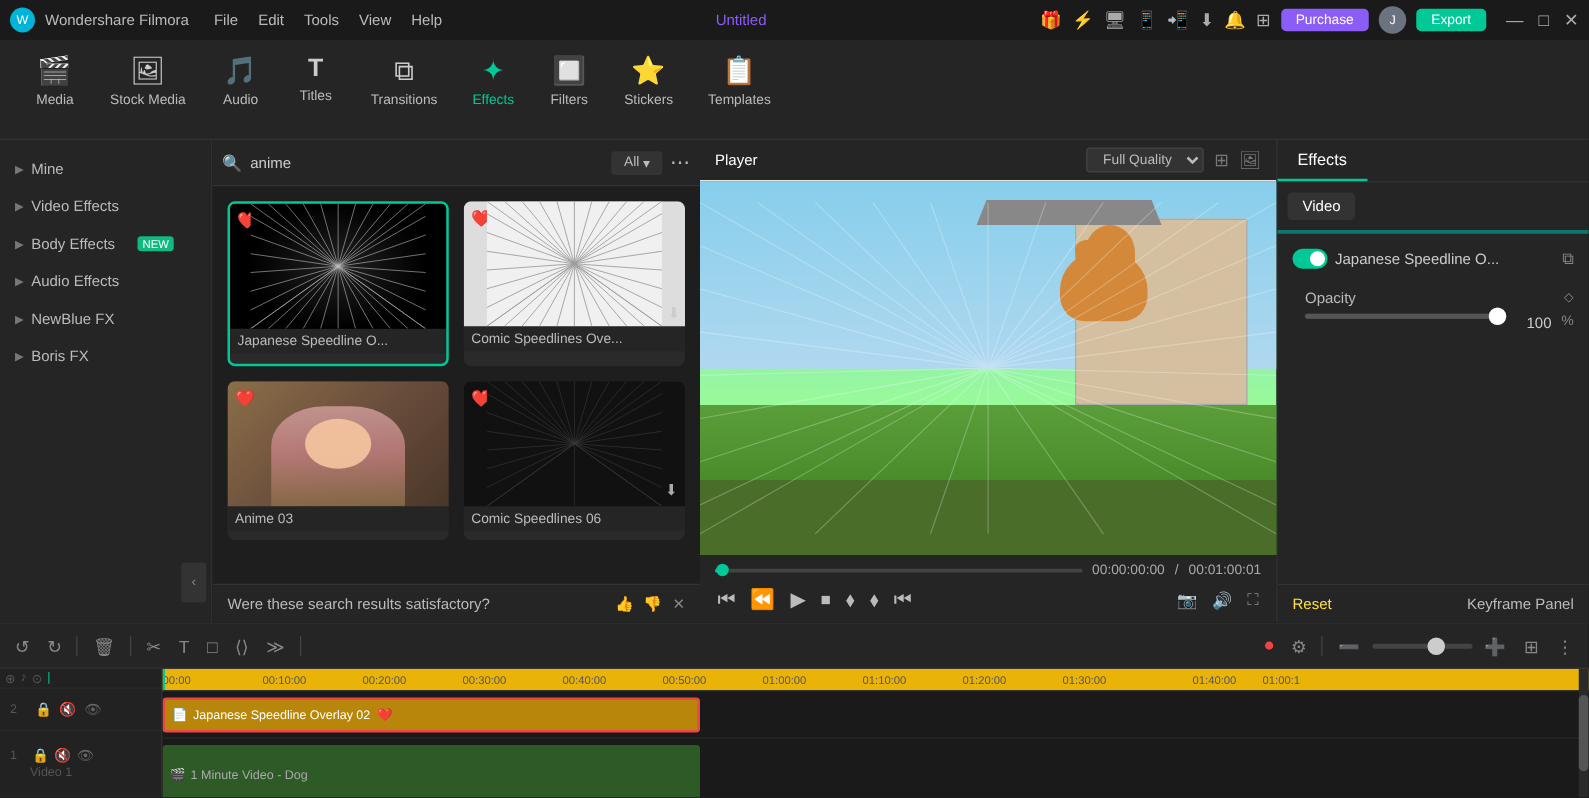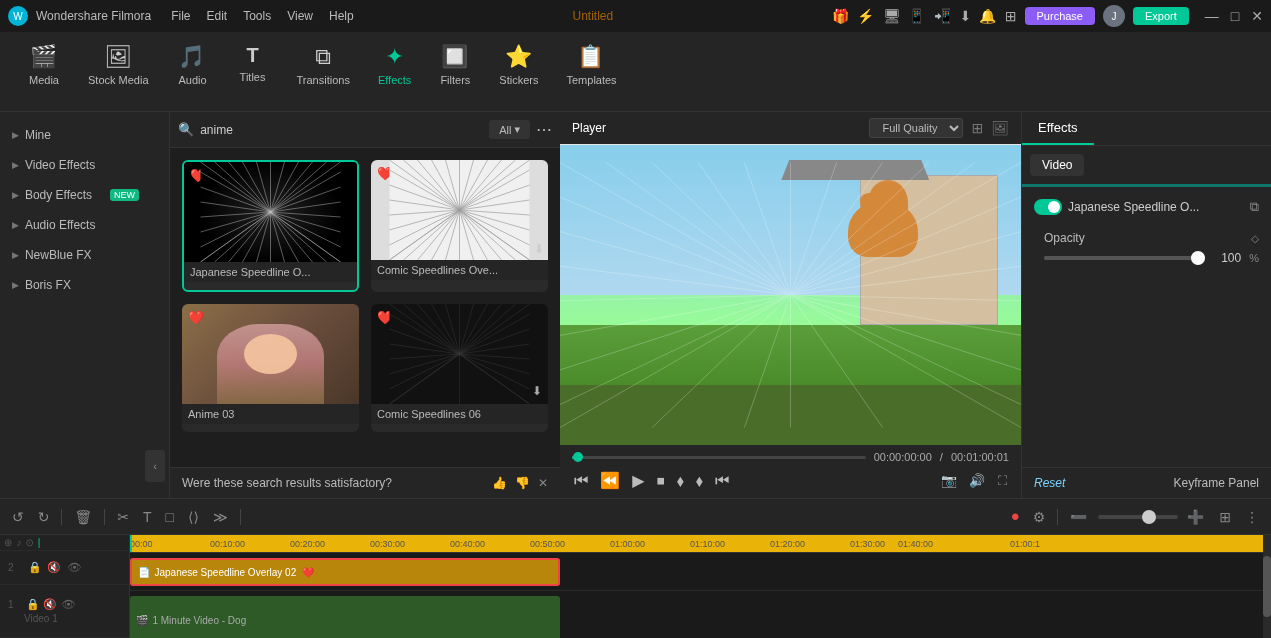--- a/index.html
+++ b/index.html
@@ -4,21 +4,21 @@
   <style>
     * { box-sizing: border-box; margin: 0; padding: 0; }
     body { background: #1e1e1e; color: #ccc; font-family: 'Segoe UI', Arial, sans-serif; font-size: 12px; width: 1271px; height: 638px; overflow: hidden; }
 
     
     #titlebar { display: flex; align-items: center; background: #1a1a1a; height: 32px; padding: 0 8px; gap: 8px; }
     #titlebar .app-logo { width: 20px; height: 20px; background: #00b4d8; border-radius: 50%; display: flex; align-items: center; justify-content: center; font-size: 10px; color: white; }
     #titlebar .app-name { font-size: 12px; color: #bbb; margin-right: 12px; }
     #titlebar .menu-items { display: flex; gap: 16px; font-size: 12px; color: #bbb; }
     #titlebar .menu-items span { cursor: pointer; }
-    #titlebar .title-center { flex: 1; text-align: center; font-size: 12px; color: #a16207; }
+    #titlebar .title-center { flex: 1; text-align: center; font-size: 12px; color: #8b5cf6; }
     #titlebar .title-actions { display: flex; align-items: center; gap: 8px; }
     #titlebar .purchase-btn { background: #8b5cf6; color: white; border: none; padding: 3px 12px; border-radius: 4px; cursor: pointer; font-size: 11px; }
     #titlebar .export-btn { background: #00c896; color: white; border: none; padding: 3px 12px; border-radius: 4px; cursor: pointer; font-size: 11px; }
     #titlebar .win-controls { display: flex; gap: 12px; margin-left: 8px; font-size: 14px; color: #aaa; cursor: pointer; }
     #titlebar .user-avatar { width: 22px; height: 22px; background: #6b7280; border-radius: 50%; display: flex; align-items: center; justify-content: center; font-size: 10px; color: white; }
     #titlebar .icon-btn { font-size: 14px; color: #aaa; cursor: pointer; }
 
     
     #toolbar { display: flex; align-items: flex-start; background: #252525; height: 80px; padding: 8px 16px; gap: 4px; border-bottom: 1px solid #333; }
     .toolbar-item { display: flex; flex-direction: column; align-items: center; gap: 4px; padding: 4px 12px; cursor: pointer; border-radius: 4px; min-width: 56px; }
@@ -88,28 +88,28 @@
     .right-tab.active { color: #fff; border-bottom: 2px solid #00c896; }
     #right-content { padding: 12px; flex: 1; }
     .effect-title-row { display: flex; align-items: center; gap: 6px; margin-bottom: 16px; }
     .effect-toggle { width: 28px; height: 16px; background: #00c896; border-radius: 8px; position: relative; cursor: pointer; }
     .effect-toggle::after { content: ''; position: absolute; width: 12px; height: 12px; background: white; border-radius: 50%; top: 2px; left: 14px; transition: left 0.2s; }
     .effect-name { font-size: 12px; color: #ccc; flex: 1; white-space: nowrap; overflow: hidden; text-overflow: ellipsis; }
     .copy-icon { color: #888; cursor: pointer; font-size: 13px; }
     .property-row { margin-bottom: 12px; margin-left: 10px; }
     .property-label { font-size: 12px; color: #bbb; margin-bottom: 6px; display: flex; align-items: center; justify-content: space-between; }
     .property-label .diamond-icon { color: #888; font-size: 10px; }
-    .slider-row { display: flex; align-items: center; gap: 8px; }
+    .slider-row { display: flex; gap: 8px; }
     .slider-track { flex: 1; height: 4px; background: #444; border-radius: 2px; position: relative; cursor: pointer; }
     .slider-fill { height: 100%; background: #555; border-radius: 2px; }
     .slider-thumb { width: 14px; height: 14px; background: #fff; border-radius: 50%; position: absolute; right: 0; top: -5px; cursor: pointer; }
     .slider-value { font-size: 12px; color: #ccc; width: 28px; text-align: right; }
     .slider-unit { font-size: 11px; color: #888; }
     #right-bottom { padding: 8px 12px; border-top: 1px solid #333; display: flex; justify-content: space-between; align-items: center; }
-    #right-bottom .reset-btn { background: none; border: none; color: #7dd3fc; cursor: pointer; font-size: 12px; font-style: italic; }
+    #right-bottom .reset-btn { background: none; border: none; color: #fde047; cursor: pointer; font-size: 12px; }
     #right-bottom .keyframe-btn { background: none; border: none; color: #bbb; cursor: pointer; font-size: 12px; }
 
     
     #timeline { height: 140px; background: #1a1a1a; border-top: 1px solid #333; display: flex; flex-direction: column; }
     #timeline-toolbar { display: flex; align-items: center; padding: 4px 8px; background: #252525; border-bottom: 1px solid #333; gap: 6px; height: 36px; }
     #timeline-toolbar .tl-btn { background: none; border: none; color: #888; cursor: pointer; font-size: 14px; padding: 2px 4px; }
     #timeline-toolbar .tl-sep { width: 1px; height: 16px; background: #444; margin: 0 2px; }
     #timeline-toolbar .tl-spacer { flex: 1; }
     #timeline-content { display: flex; flex: 1; overflow: hidden; }
     #timeline-labels { width: 130px; background: #222; border-right: 1px solid #333; display: flex; flex-direction: column; }
@@ -616,21 +616,21 @@
         <span class="ruler-mark" style="left:0px;">00:00</span>
         <span class="ruler-mark" style="left:80px;">00:10:00</span>
         <span class="ruler-mark" style="left:160px;">00:20:00</span>
         <span class="ruler-mark" style="left:240px;">00:30:00</span>
         <span class="ruler-mark" style="left:320px;">00:40:00</span>
         <span class="ruler-mark" style="left:400px;">00:50:00</span>
         <span class="ruler-mark" style="left:480px;">01:00:00</span>
         <span class="ruler-mark" style="left:560px;">01:10:00</span>
         <span class="ruler-mark" style="left:640px;">01:20:00</span>
         <span class="ruler-mark" style="left:720px;">01:30:00</span>
-        <span class="ruler-mark" style="left:768px;">01:40:00</span>
+        <span class="ruler-mark" style="left:824px;">01:40:00</span>
         <span class="ruler-mark" style="left:880px;">01:00:1</span>
 
         <div style="position:absolute;left:0px;top:0;width:2px;height:120px;background:#00c896;z-index:10;"></div>
       </div>
 
       <div id="timeline-track-area">
 
         <div class="tl-track-row" style="background:#1a1a1a;">
           <div class="tl-clip overlay" style="left:0;width:430px;background:#b8860b;border:2px solid #ef4444;">
             <span style="font-size:10px;margin-right:4px;">📄</span>

